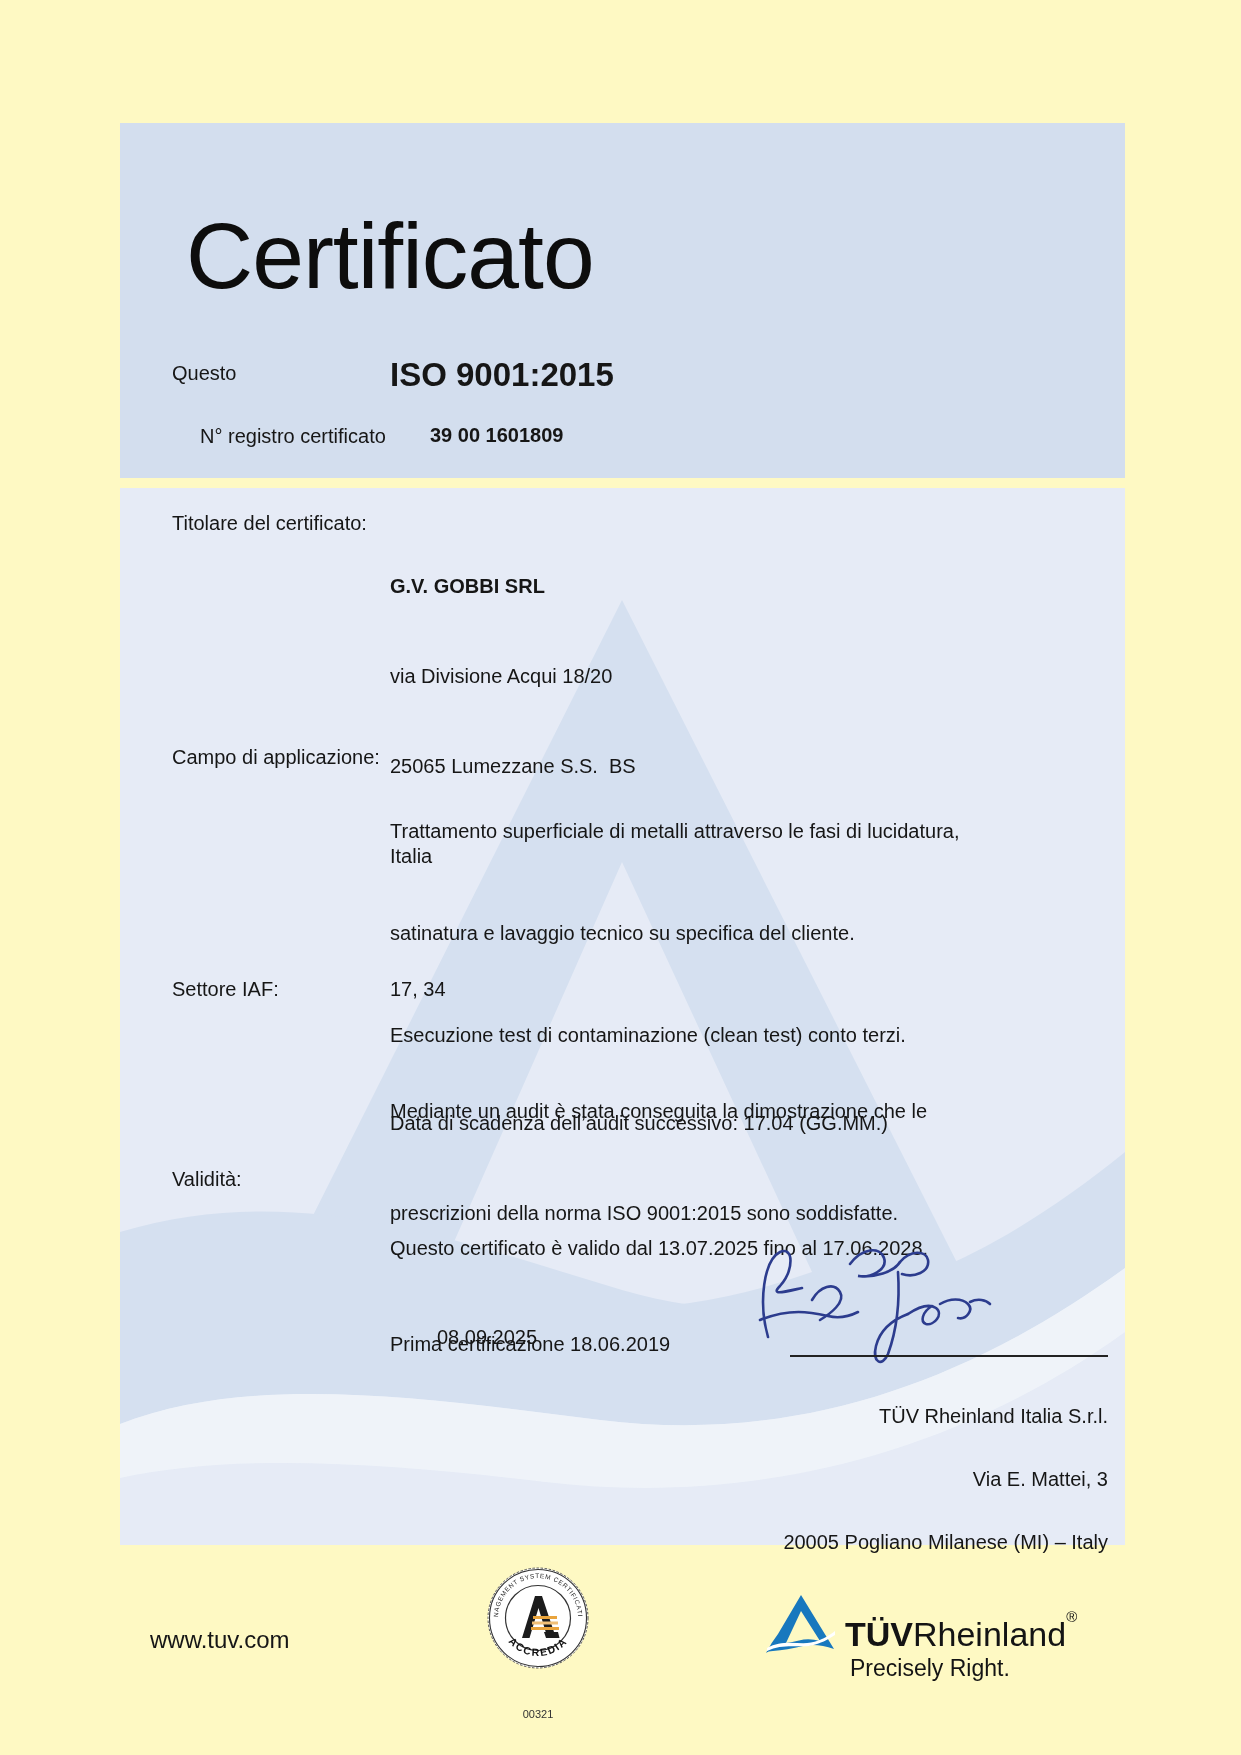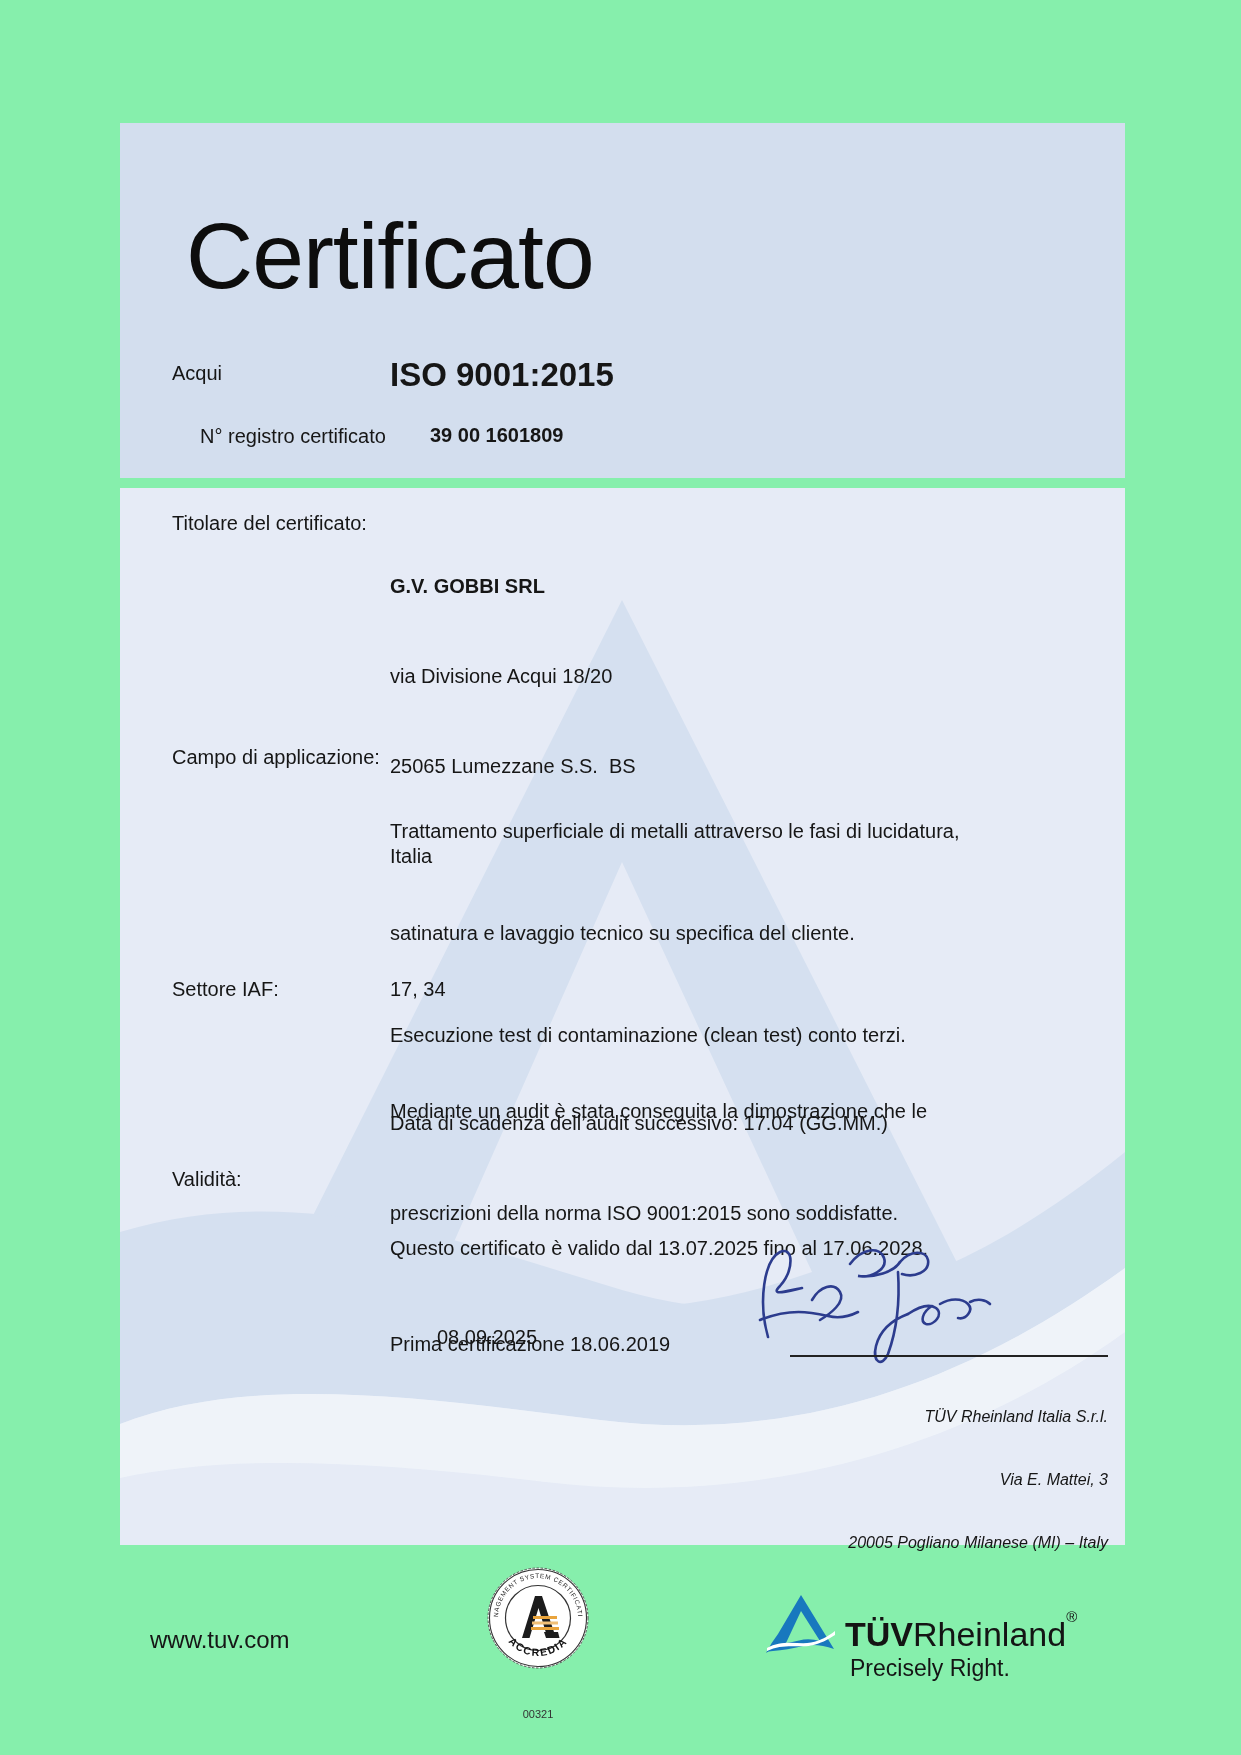--- a/index.html
+++ b/index.html
@@ -1,34 +1,34 @@
 <!DOCTYPE html>
 <html><head>
 <meta charset="utf-8">
 <style>
   html,body{margin:0;padding:0;background:#ffffff;}
   .page{
-    position:relative;width:1241px;height:1755px;background:#86efac;
+    position:relative;width:1241px;height:1755px;background:#fef9c3;
     font-family:"Liberation Sans",sans-serif;color:#161616;overflow:hidden;
   }
   .abs{position:absolute;}
   .panel{position:absolute;left:120px;width:1005px;}
   .hdr-panel{top:123px;height:355px;background:#d3deee;}
   .body-panel{top:488px;height:1057px;background:#e6ebf6;}
   .wm{position:absolute;left:0;top:0;width:1241px;height:1755px;pointer-events:none;}
   .content{position:absolute;left:0;top:0;width:1241px;height:1755px;}
   .title{font-size:93px;letter-spacing:-1px;color:#0d0d0d;white-space:pre;}
   .lbl{font-size:20px;white-space:pre;}
   .val{font-size:20px;white-space:pre;}
   .b{font-weight:bold;}
   .norma-val{font-size:33px;font-weight:bold;white-space:pre;}
   .lines30{line-height:30px;}
   .lines32{line-height:32px;}
   .lines34{line-height:34px;}
-  .sig-address{font-size:16px;line-height:21px;text-align:right;white-space:pre;font-style:italic;}
+  .sig-address{font-size:20px;line-height:21px;text-align:right;white-space:pre;}
   .sig-line{position:absolute;left:790px;top:1355px;width:318px;height:1.5px;background:#222;}
   .website{font-size:24px;}
   .tuv-text{font-size:34px;white-space:nowrap;color:#141414;}
   .tuv-text .reg{font-size:15px;vertical-align:24px;}
   .tagline{font-size:23px;color:#141414;}
   .seal-num{font-size:11px;color:#333;text-align:center;width:104px;}
 </style>
 </head>
 <body>
 
@@ -43,21 +43,21 @@
     <path fill="#d5e0f0" d="M120 1232 C300 1178 460 1242 622 1290 C800 1342 960 1286 1125 1152
          L1125 1268 C950 1395 780 1442 600 1420 C430 1399 255 1372 120 1424 Z"></path>
     <path fill="#f0f4fa" opacity="0.9" d="M120 1424 C255 1372 430 1399 600 1420 C780 1442 950 1395 1125 1268
          L1125 1332 C945 1462 740 1505 545 1482 C395 1464 240 1452 120 1478 Z"></path>
   </svg>
 
   <div class="content">
 
     <div class="abs title" style="left:186px;top:203px;">Certificato</div>
 
-    <div class="abs lbl" style="left:172px;top:362px;">Acqui</div>
+    <div class="abs lbl" style="left:172px;top:362px;">Questo</div>
     <div class="abs norma-val" style="left:390px;top:356px;">ISO 9001:2015</div>
 
     <div class="abs lbl" style="left:172px;top:425px;margin-left:28px;">N° registro certificato</div>
     <div class="abs val b" style="left:390px;top:424px;margin-left:40px;">39 00 1601809</div>
 
     <div class="abs lbl" style="left:172px;top:512px;">Titolare del certificato:</div>
     <div class="abs val lines30" style="left:390px;top:511px;">
       <div class="b">G.V. GOBBI SRL</div>
       <div>via Divisione Acqui 18/20</div>
       <div>25065 Lumezzane S.S.  BS</div>

